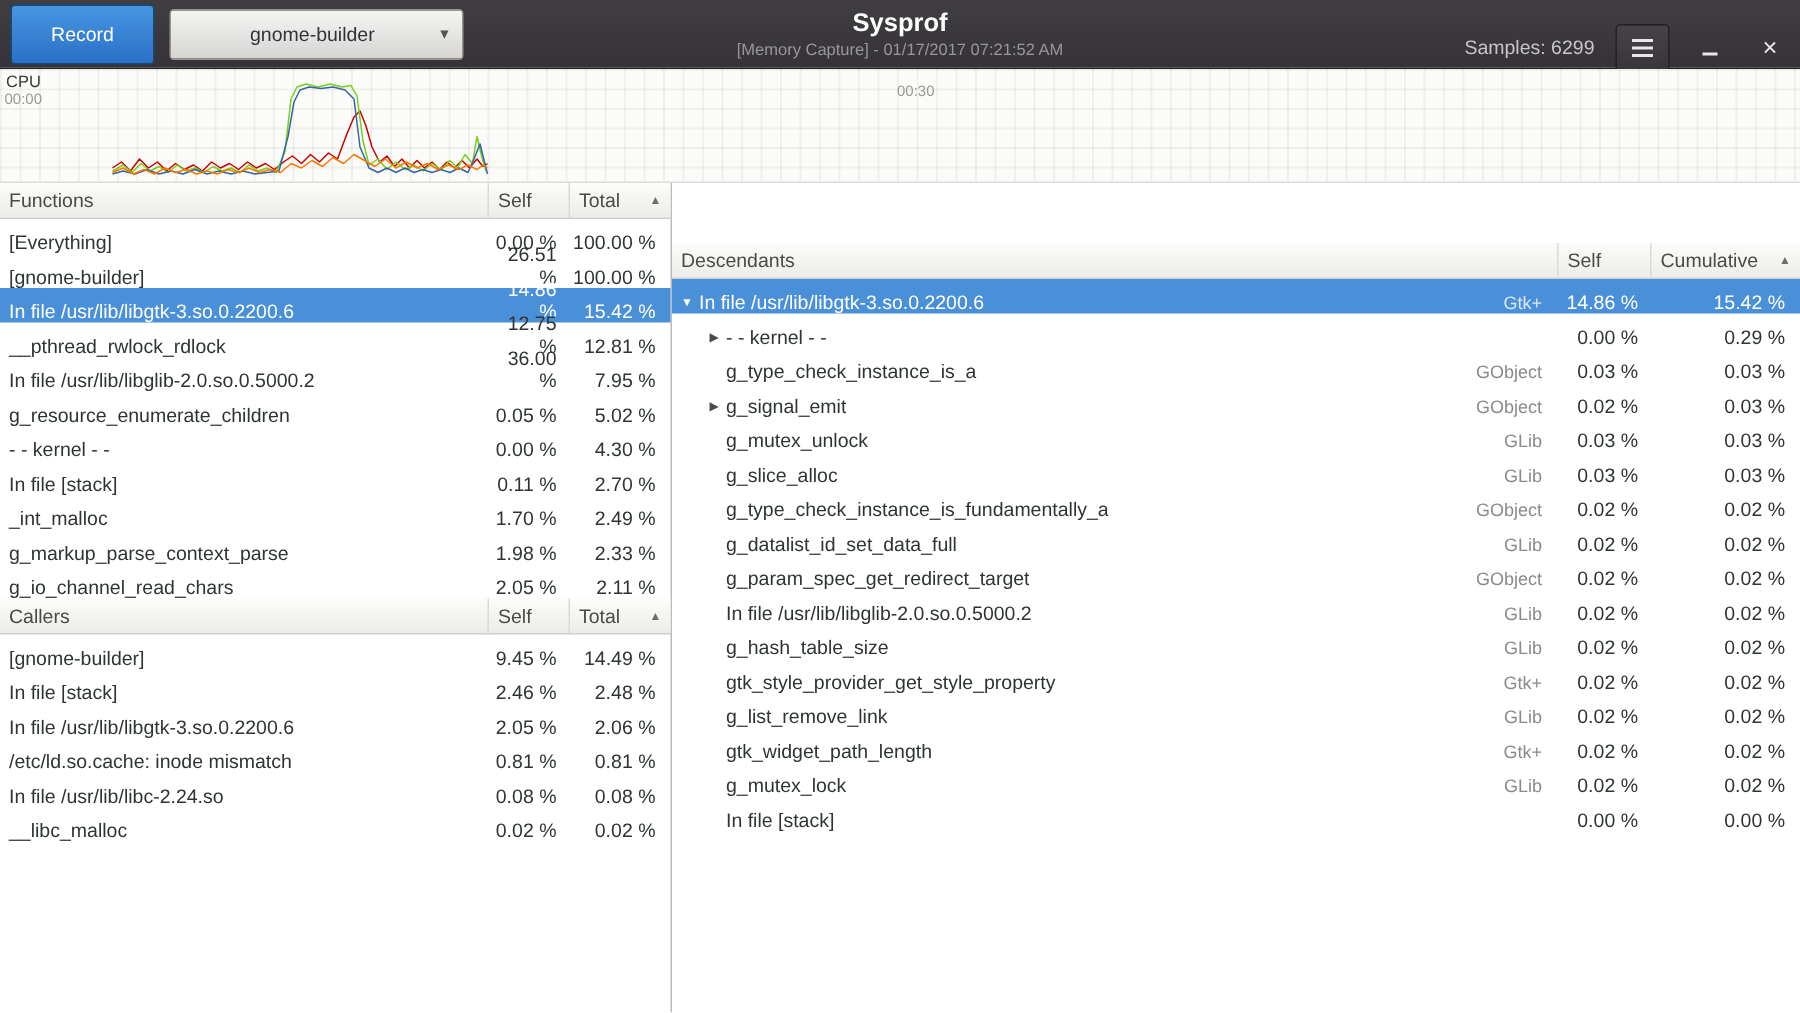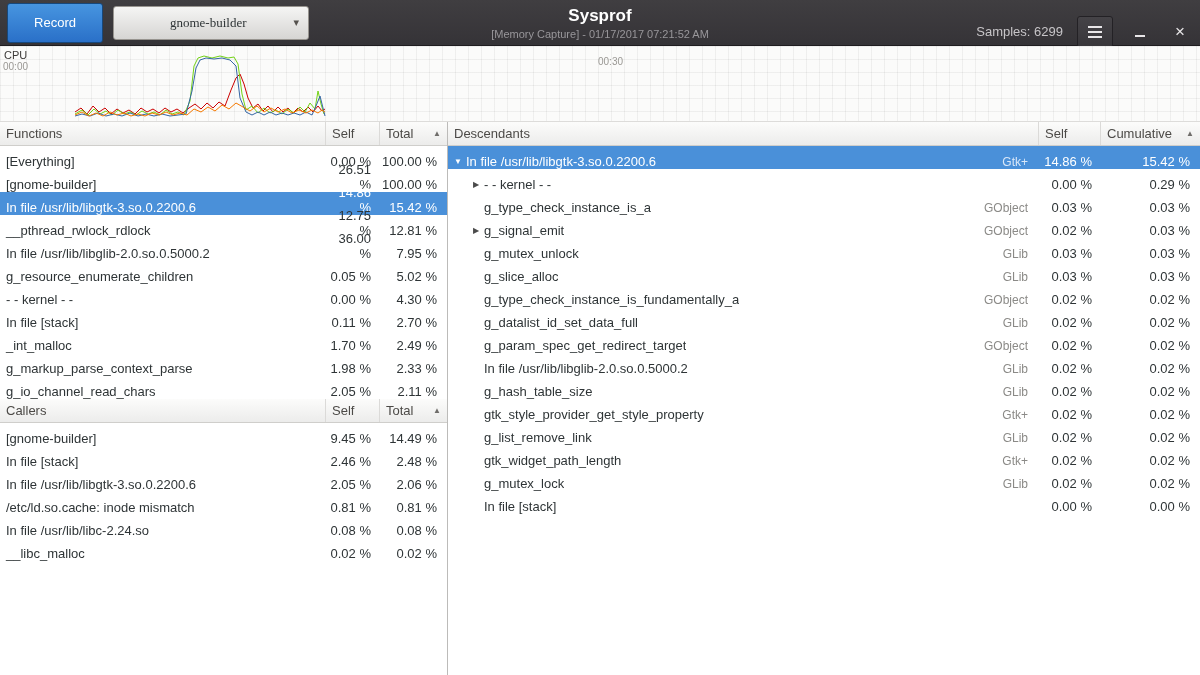--- a/index.html
+++ b/index.html
@@ -12,21 +12,21 @@
     background:linear-gradient(to bottom,#403e41,#353337);
     border-bottom:1px solid #1f1d20; display:flex; align-items:center;
     padding:0 7px; gap:10px; }
   .btn-record { width:96px; height:40px; border-radius:3px;
     background:linear-gradient(to bottom,#4795e0,#2a70c8);
     border:1px solid #17487c; color:#fff; font-size:13px;
     font-family:inherit; cursor:pointer; }
   .combo { width:196px; height:30px; border-radius:3px;
     background:linear-gradient(to bottom,#f5f5f4,#d6d5d3);
     border:1px solid #97948f; color:#2e3436; font-size:13px;
-    display:flex; align-items:center; padding:16px 9px; font-family:Liberation Serif, serif; cursor:pointer; }
+    display:flex; align-items:center; padding:16px 9px; font-family:Liberation Sans, sans-serif; cursor:pointer; }
   .combo .combo-label { flex:1; text-align:center; }
   .combo .combo-arrow { color:#55524e; font-size:11px; }
   .titlebox { position:absolute; left:50%; top:50%; transform:translate(-50%,-50%);
     text-align:center; line-height:1.3; pointer-events:none; }
   .title { font-size:17px; font-weight:bold; color:#ffffff; }
   .subtitle { font-size:11px; color:#98969a; }
   .right-controls { margin-left:auto; display:flex; align-items:center; gap:14px;margin-top:18px; }
   .samples { color:#c7c5c8; font-size:13px; }
   .menu-btn { width:36px; height:32px; border-radius:3px;
     background:linear-gradient(to bottom,#454347,#38363a);
@@ -48,21 +48,21 @@
   .cpu-area svg { position:absolute; left:0; top:0; }
   .cpu-label { position:absolute; left:4px; top:3px; font-size:11px; color:#3c3a38; }
   .tick { position:absolute; font-size:10px; color:#9a9894; }
   .tick-start { left:3px; top:15px; }
   .tick-mid { left:598px; top:10px; }
 
   
   .content { display:flex; flex:1; background:#fff; min-height:0; }
   .left { width:448px; flex:none; border-right:1px solid #bcbbb9;
     display:flex; flex-direction:column; }
-  .right { flex:1; display:flex; flex-direction:column; min-width:0; }
+  .right { flex:1; display:flex; flex-direction:column; min-width:0;margin-top:40px; }
 
   .thead { display:flex; height:24px; flex:none;
     background:linear-gradient(to bottom,#fcfcfb,#ececeb);
     border-bottom:1px solid #cfcecb; font-size:13px; color:#4c4a47; }
   .th { display:flex; align-items:center; padding:0 6px; }
   .th + .th { border-left:1px solid #dbdad8; }
   .th-name { flex:1; min-width:0; }
   .th-self { width:54px; flex:none; }
   .th-total { width:68px; flex:none; }
   .th-self-r { width:62px; flex:none; }

